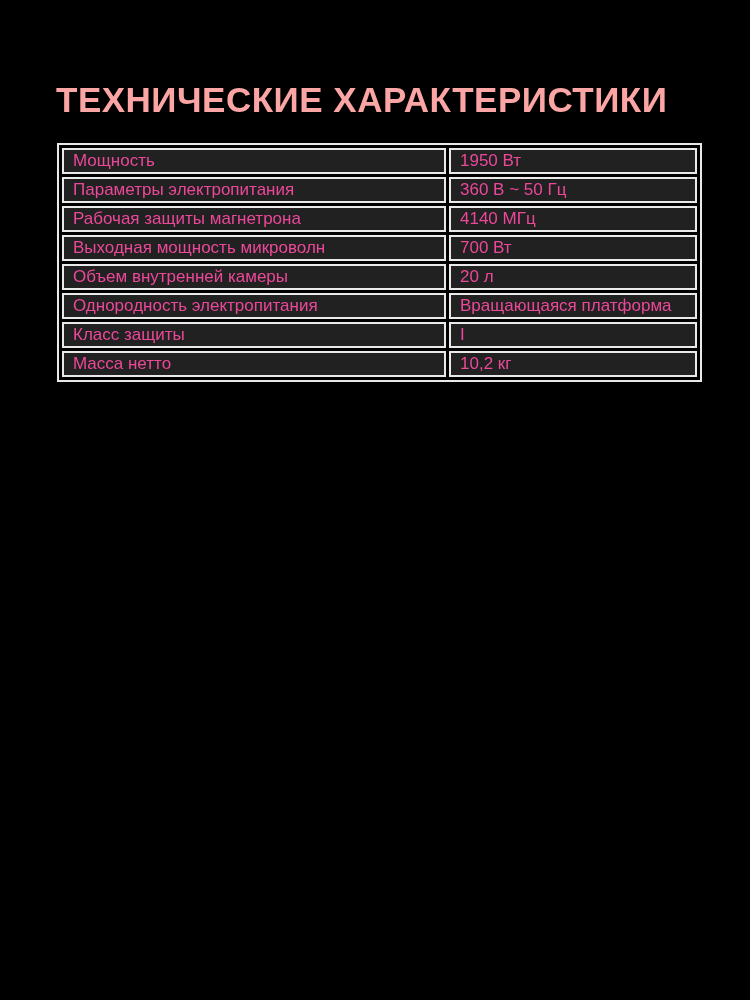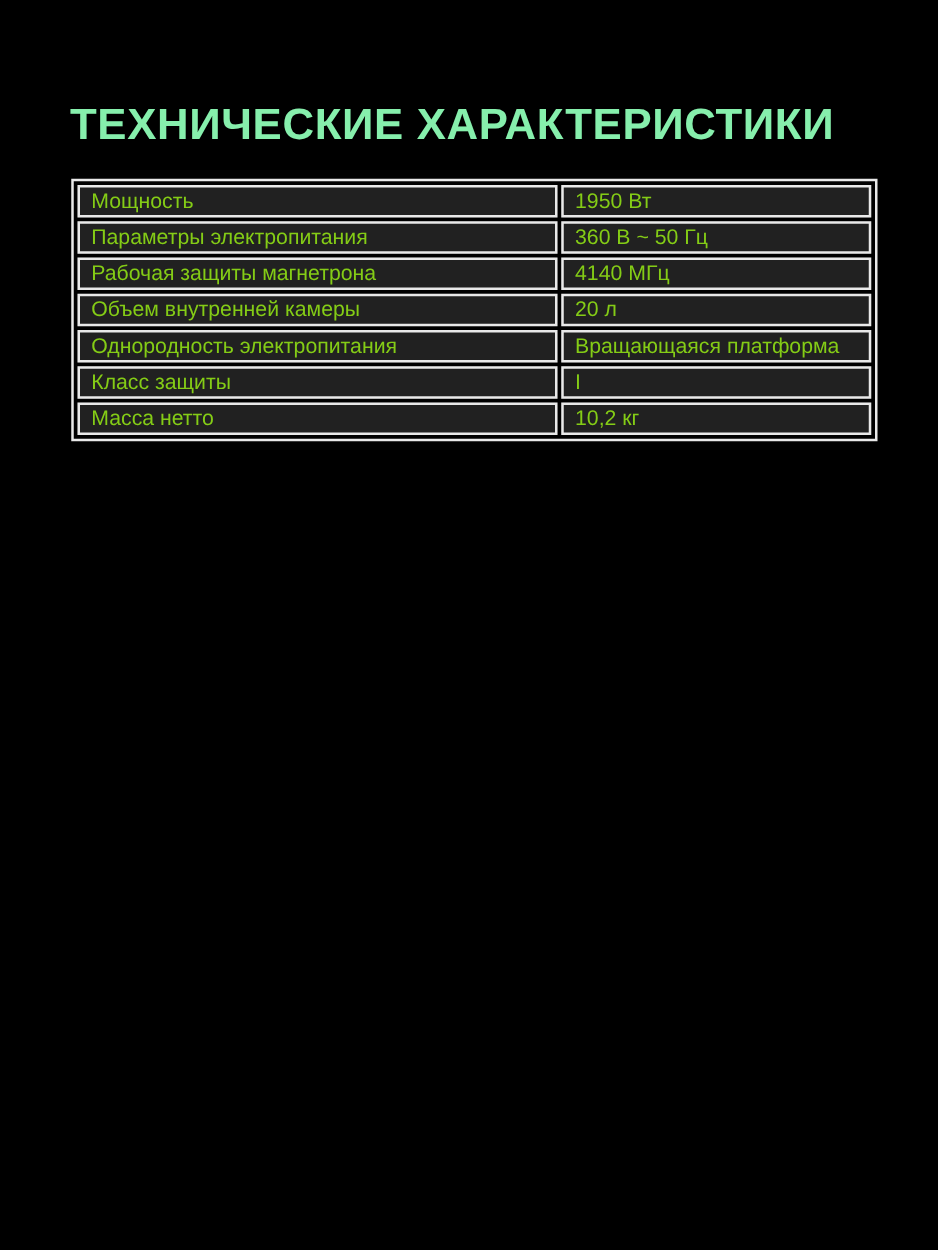--- a/index.html
+++ b/index.html
@@ -18,21 +18,21 @@
   .page-title {
     position: absolute;
     left: 56px;
     top: 80px;
     width: 650px;
     margin: 0;
     font-size: 35px;
     line-height: 40px;
     font-weight: 700;
     letter-spacing: 0.5px;
-    color: #86efac;
+    color: #fca5a5;
     white-space: nowrap;
   }
   .spec-table-wrap {
     position: absolute;
     left: 57px;
     top: 143px;
   }
   table.spec-table {
     border-collapse: separate;
     border-spacing: 3px;
@@ -40,21 +40,21 @@
     width: 641px;
     background: #000000;
     border: 2px solid #e9e9e9;
   }
   table.spec-table td {
     box-sizing: border-box;
     height: 24px;
     padding: 1px 9px 2px 9px;
     border: 2px solid #e9e9e9;
     background: #212121;
-    color: #84cc16;
+    color: #ec4899;
     font-size: 17px;
     line-height: 19px;
     vertical-align: middle;
     white-space: nowrap;
     overflow: hidden;
   }
 </style>
 </head>
 <body>
 
@@ -75,20 +75,24 @@
           </tr>
           <tr>
             <td>Параметры электропитания</td>
             <td>360 В ~ 50 Гц</td>
           </tr>
           <tr>
             <td>Рабочая защиты магнетрона</td>
             <td>4140 МГц</td>
           </tr>
           <tr>
+            <td>Выходная мощность микроволн</td>
+            <td>700 Вт</td>
+          </tr>
+          <tr>
             <td>Объем внутренней камеры</td>
             <td>20 л</td>
           </tr>
           <tr>
             <td>Однородность электропитания</td>
             <td>Вращающаяся платформа</td>
           </tr>
           <tr>
             <td>Класс защиты</td>
             <td>I</td>

